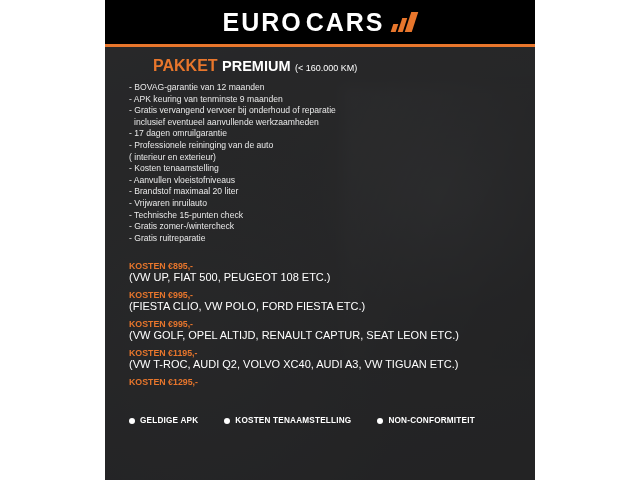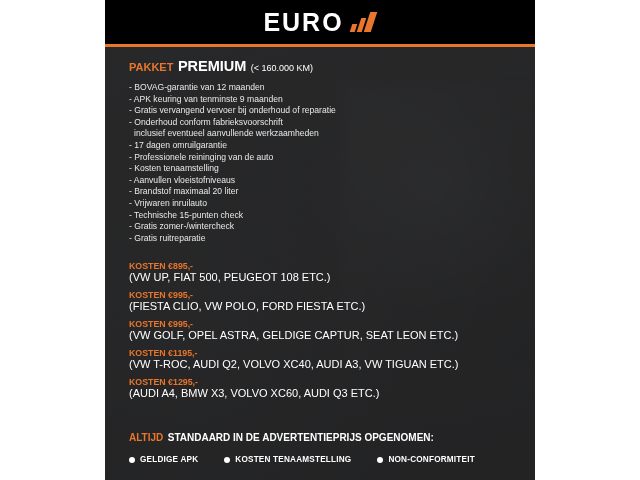--- a/index.html
+++ b/index.html
@@ -99,22 +99,23 @@
     position: relative;
     padding: 10px 24px 0 24px;
   }
 
   .title-row {
     margin: 0 0 7px 0;
     white-space: nowrap;
   }
   .title-pakket {
     color: #e8762c;
-    font-size: 11px;
-    font-weight: bold;
+    font-size: 16px;
+    font-weight: bold;
+    margin-left: 24px;
   }
   .title-premium {
     color: #ffffff;
     font-size: 14.5px;
     font-weight: bold;
   }
   .title-km {
     color: #ffffff;
     font-size: 9px;
     font-weight: normal;
@@ -202,20 +203,21 @@
 </head>
 <body>
 
 <div class="poster">
   <div class="bg-photo"></div>
   <div class="veil"></div>
 
   <div class="header">
     <div class="logo">
       <span class="logo-euro">EURO</span>
+      <span class="logo-cars">CARS</span>
       <span class="logo-mark">
         <span class="bar b1"></span>
         <span class="bar b2"></span>
         <span class="bar b3"></span>
       </span>
     </div>
   </div>
   <div class="accent-rule"></div>
 
   <div class="content">
@@ -223,61 +225,56 @@
     <div class="title-row">
       <span class="title-pakket">PAKKET</span>
       <span class="title-premium">PREMIUM</span>
       <span class="title-km">(&lt; 160.000 KM)</span>
     </div>
 
     <ul class="features">
       <li>- BOVAG-garantie van 12 maanden</li>
       <li>- APK keuring van tenminste 9 maanden</li>
       <li>- Gratis vervangend vervoer bij onderhoud of reparatie</li>
-      <li>- Onderhoud conform fabrieksvoorschrift</li>
       <li class="indent">inclusief eventueel aanvullende werkzaamheden</li>
       <li>- 17 dagen omruilgarantie</li>
       <li>- Professionele reininging van de auto</li>
+      <li>( interieur en exterieur)</li>
       <li>- Kosten tenaamstelling</li>
       <li>- Aanvullen vloeistofniveaus</li>
       <li>- Brandstof maximaal 20 liter</li>
       <li>- Vrijwaren inruilauto</li>
       <li>- Technische 15-punten check</li>
       <li>- Gratis zomer-/wintercheck</li>
       <li>- Gratis ruitreparatie</li>
     </ul>
 
     <div class="prices">
       <div class="price-block">
         <div class="price-line">KOSTEN €895,-</div>
         <div class="price-models">(VW UP, FIAT 500, PEUGEOT 108 ETC.)</div>
       </div>
       <div class="price-block">
         <div class="price-line">KOSTEN €995,-</div>
         <div class="price-models">(FIESTA CLIO, VW POLO, FORD FIESTA ETC.)</div>
       </div>
       <div class="price-block">
         <div class="price-line">KOSTEN €995,-</div>
-        <div class="price-models">(VW GOLF, OPEL ASTRA, GELDIGE CAPTUR, SEAT LEON ETC.)</div>
+        <div class="price-models">(VW GOLF, OPEL ALTIJD, RENAULT CAPTUR, SEAT LEON ETC.)</div>
       </div>
       <div class="price-block">
         <div class="price-line">KOSTEN €1195,-</div>
         <div class="price-models">(VW T-ROC, AUDI Q2, VOLVO XC40, AUDI A3, VW TIGUAN ETC.)</div>
       </div>
       <div class="price-block">
         <div class="price-line">KOSTEN €1295,-</div>
-        <div class="price-models">(AUDI A4, BMW X3, VOLVO XC60, AUDI Q3 ETC.)</div>
       </div>
     </div>
 
     <div class="footer">
-      <div class="footer-title">
-        <span class="footer-altijd">ALTIJD</span>
-        <span class="footer-rest">STANDAARD IN DE ADVERTENTIEPRIJS OPGENOMEN:</span>
-      </div>
       <div class="footer-items">
         <div class="footer-item">
           <span class="dot"></span>
           <span class="footer-item-label">GELDIGE APK</span>
         </div>
         <div class="footer-item">
           <span class="dot"></span>
           <span class="footer-item-label">KOSTEN TENAAMSTELLING</span>
         </div>
         <div class="footer-item">

